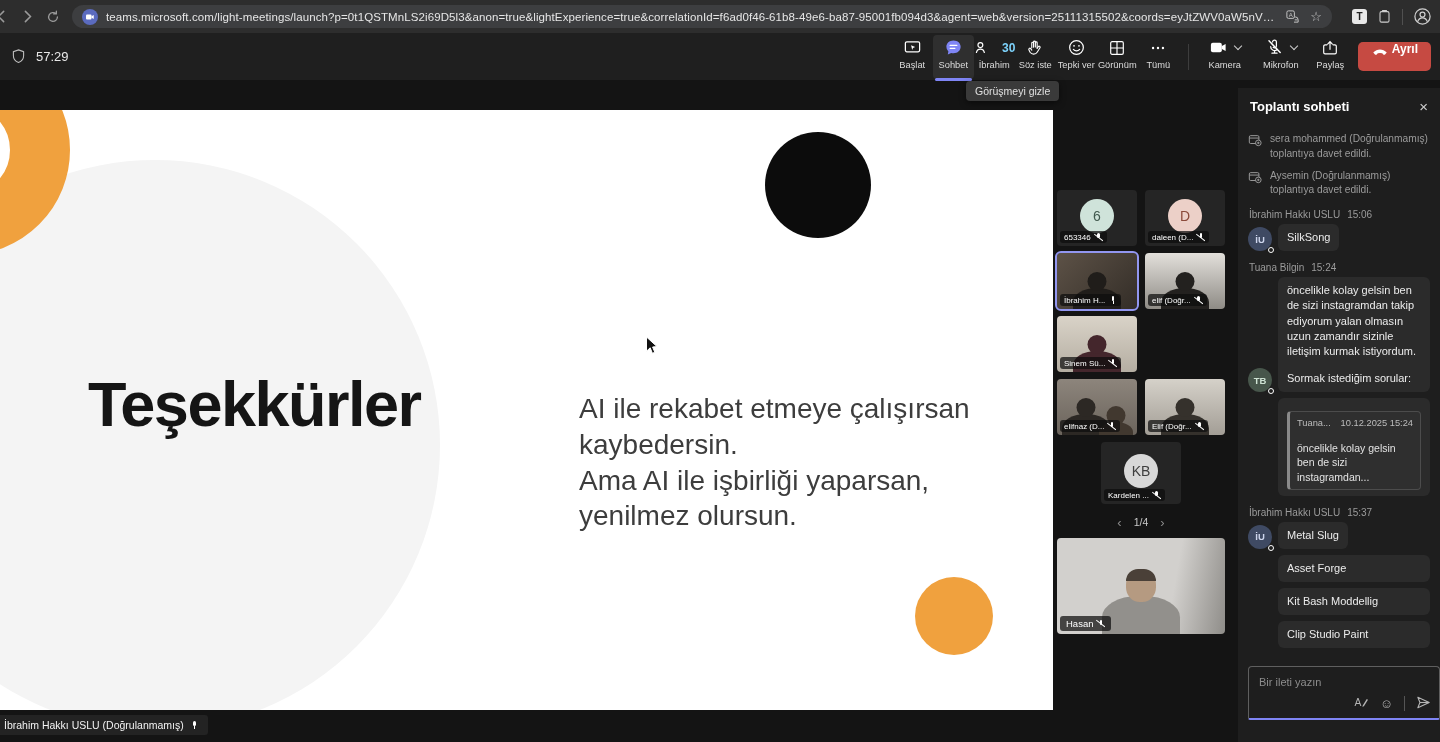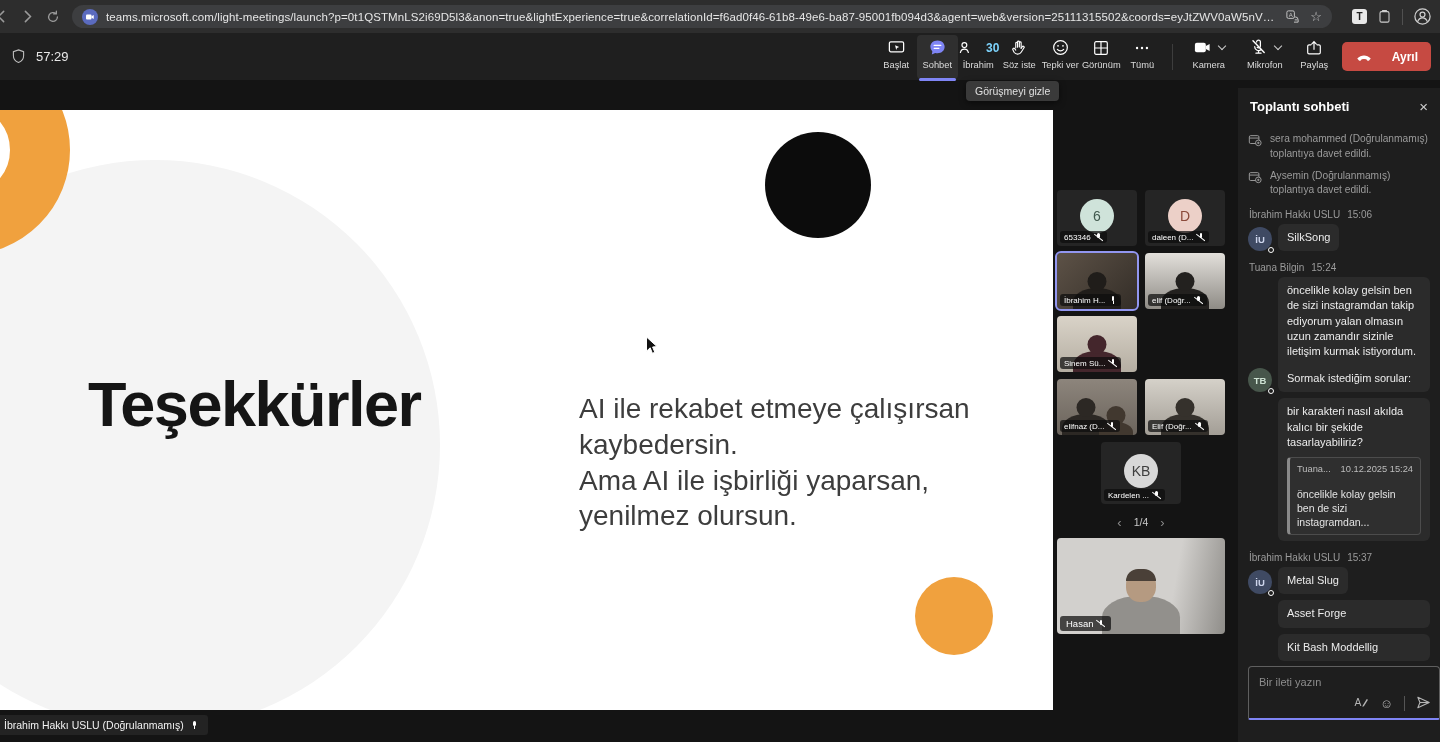--- a/index.html
+++ b/index.html
@@ -31,21 +31,21 @@
     align-items:center; gap:2px; color:#dcdcdc; font-size:9.3px; cursor:default; flex-shrink:0;}
   .tb-btn .ic-row { display:flex; align-items:center; height:20px; }
   .tb-btn.active { background:#2f2f2f; border-radius:4px; }
   .tb-btn.active::after { content:""; position:absolute; bottom:-2px; left:2px; width:37px; height:3px;
     border-radius:2px; background:#7f85f5; }
   .chev { width:6px; height:6px; border-right:1.4px solid #cfcfcf; border-bottom:1.4px solid #cfcfcf;
     transform:rotate(45deg); margin-left:7px; margin-top:-3px; }
   .vdiv { width:1px; height:26px; background:#3d3d3d; margin:0 9px; flex-shrink:0;}
   .count { font-size:12px; font-weight:700; color:#7dd3fc; margin-left:11px; }
   .leave-btn { background:#c64a42; border-radius:5px; height:29px; padding:0 13px; display:flex;
-    align-items:center; gap:19px; color:#fff; font-size:12px; font-weight:700; margin:0 9px 0 7px; flex-shrink:0;}
+    gap:3px; color:#fff; font-size:12px; font-weight:700; margin:0 9px 0 7px; flex-shrink:0;}
   .tooltip { position:absolute; top:81px; left:966px; background:#3a3a3a; color:#e0e0e0; font-size:10.5px;
     padding:4px 9px; border-radius:4px; box-shadow:0 2px 6px rgba(0,0,0,.5); z-index:45; }
 
   
   .stage { position:absolute; top:80px; left:0; right:0; bottom:0; background:#141414; }
 
   .slide { position:absolute; top:30px; left:0; width:1053px; height:600px; background:#fff; overflow:hidden; }
   .grey-circle { position:absolute; left:-130px; top:50px; width:570px; height:570px; border-radius:50%;
     background:#f4f4f4; }
   .orange-ring { position:absolute; left:-140px; top:-65px; width:210px; height:210px; border-radius:50%;
@@ -471,21 +471,20 @@
             <span>TB</span>
             <span class="dot"></span>
           </span>
         <div class="bubble">
           <div>öncelikle kolay gelsin ben de sizi instagramdan takip ediyorum yalan olmasın uzun zamandır sizinle iletişim kurmak istiyordum.</div>
           <div style="height:12px"></div>
           <div>Sormak istediğim sorular:</div>
         </div>
       </div>
       <div class="bubble indent">
-        <div>bir karakteri nasıl akılda kalıcı bir şekide tasarlayabiliriz?</div>
         <div class="quote">
           <div class="quote-head">
             <span>Tuana...</span>
             <span>10.12.2025 15:24</span>
           </div>
           <div class="quote-body">öncelikle kolay gelsin ben de sizi instagramdan...</div>
         </div>
       </div>
 
       <div class="g-label">

